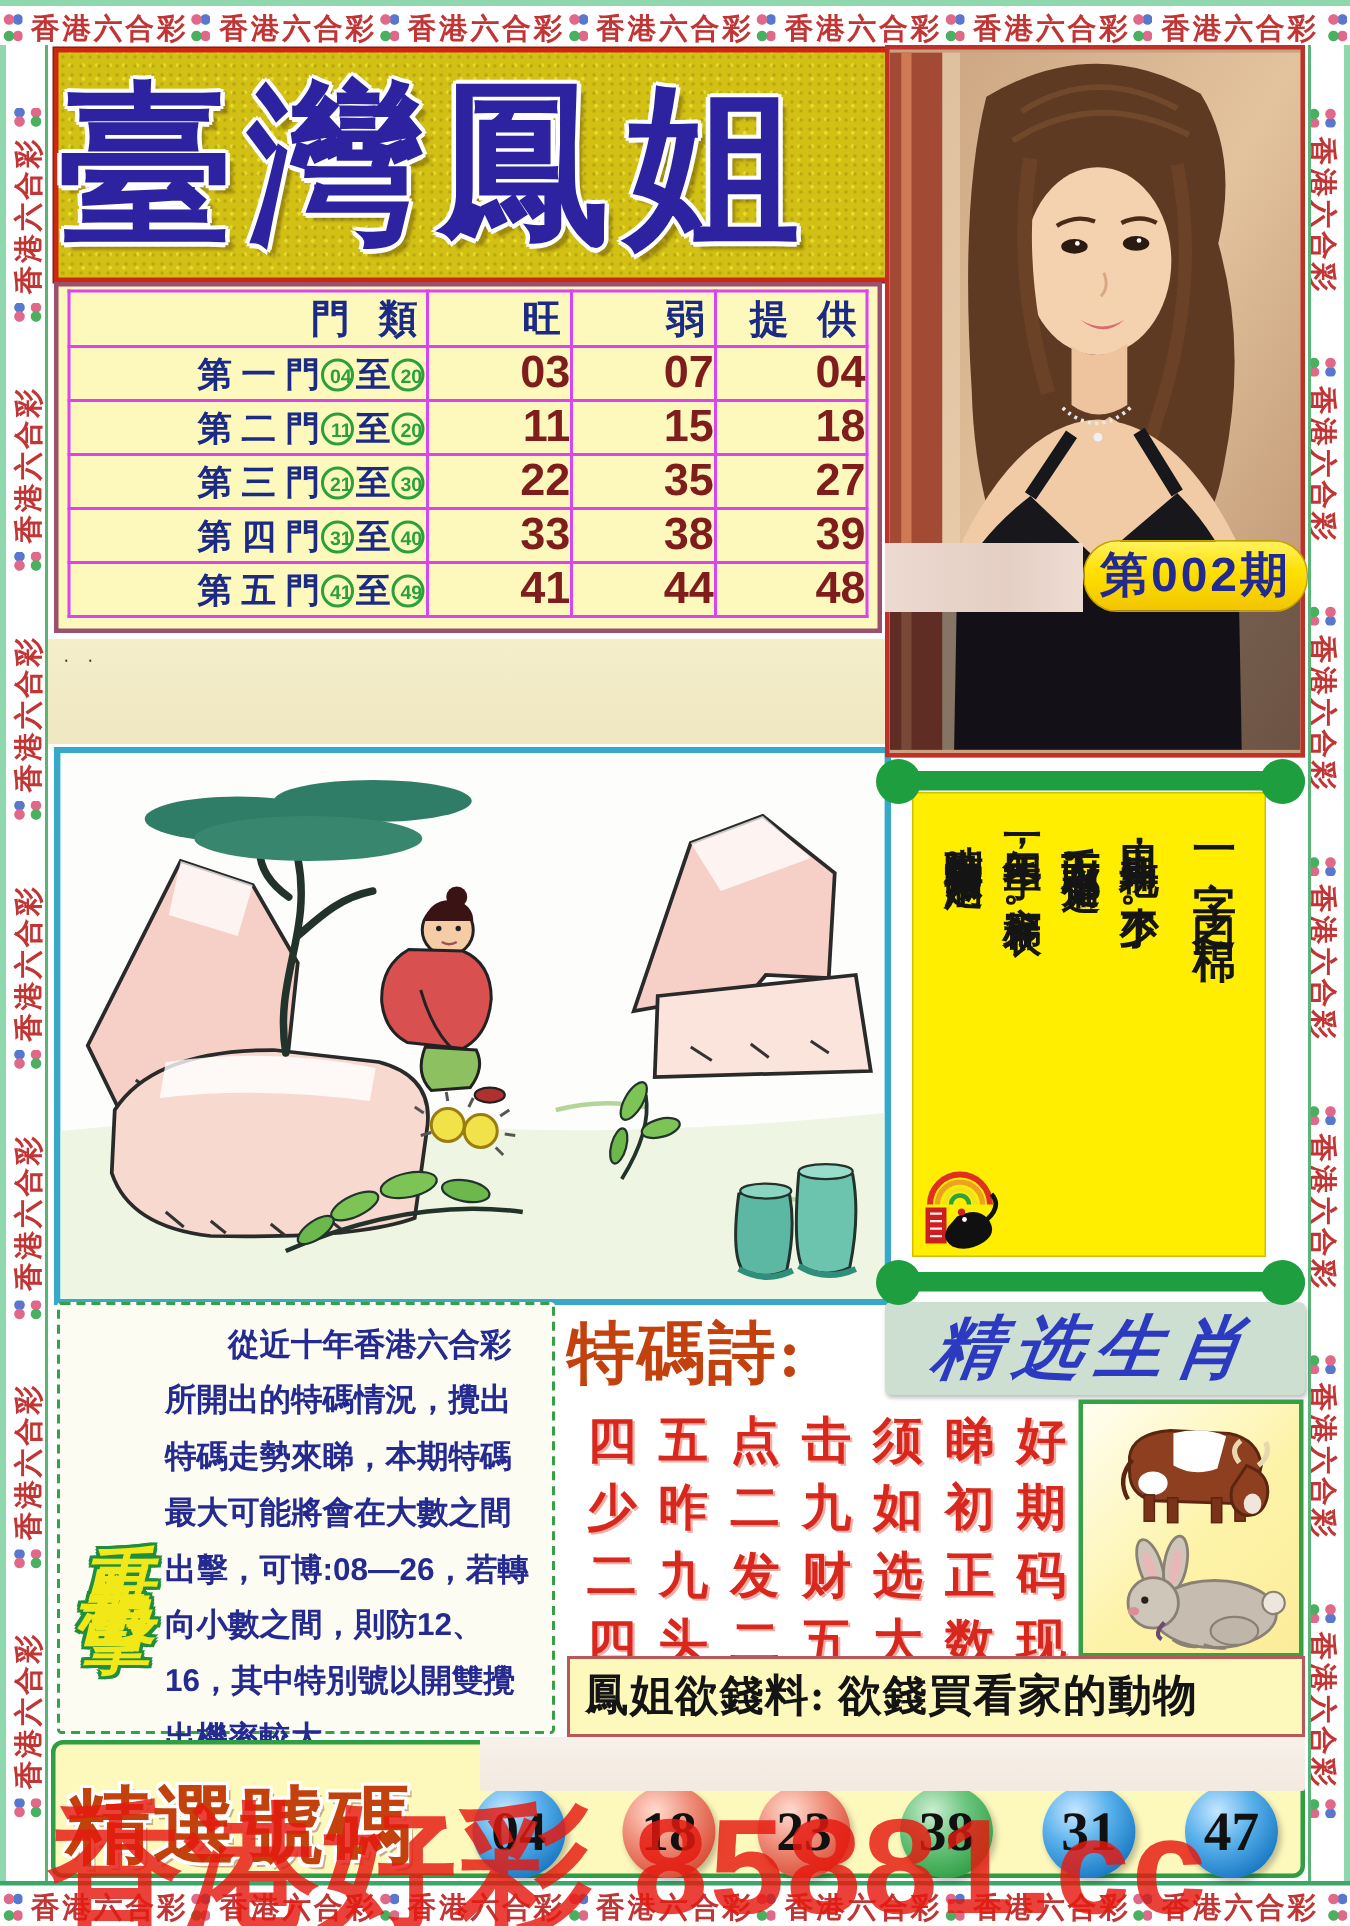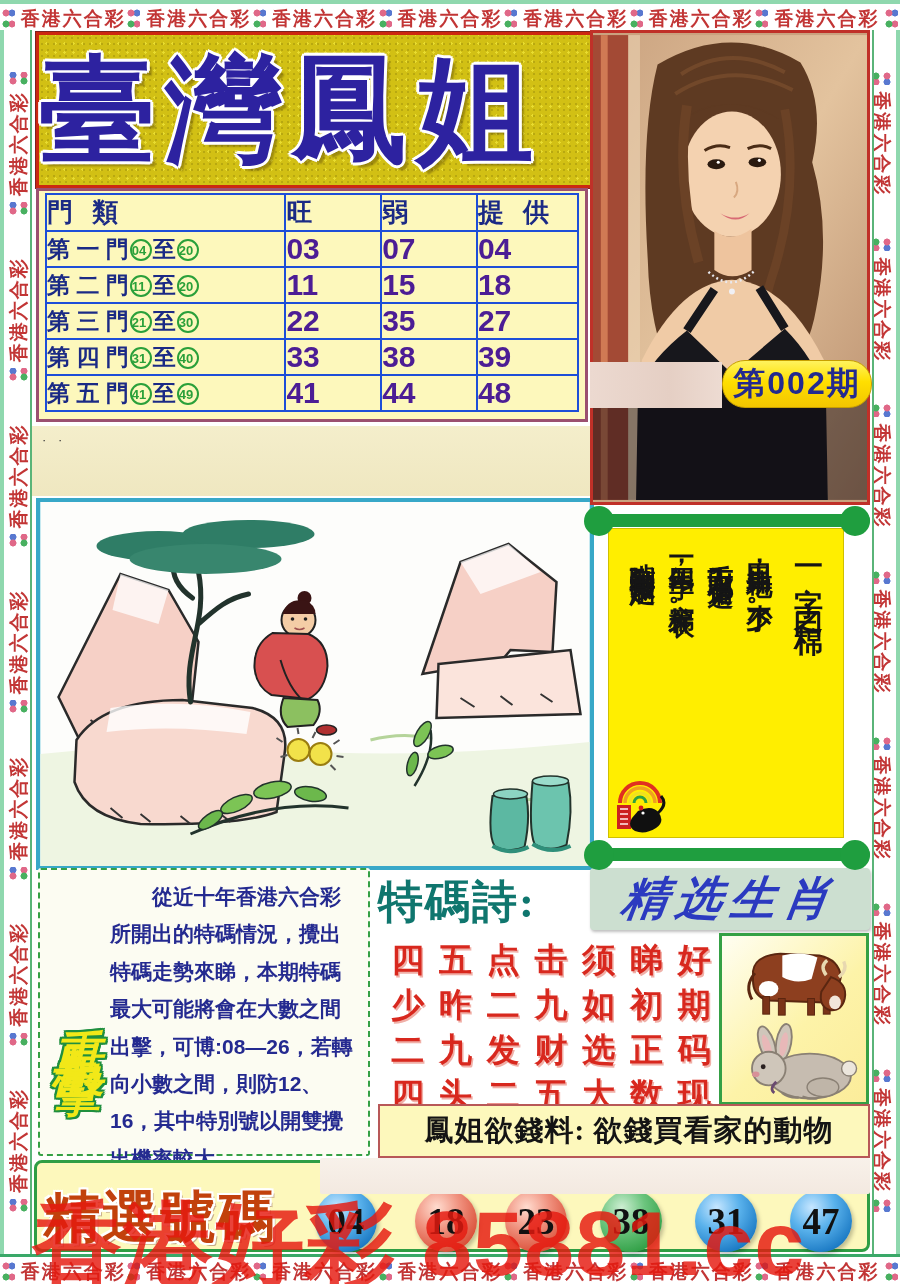--- a/index.html
+++ b/index.html
@@ -30,60 +30,60 @@
     background-image:radial-gradient(#b8a810 1px,transparent 1.4px),radial-gradient(#e8dc30 1px,transparent 1.4px);
     background-size:6px 6px,9px 9px;background-position:0 0,3px 4px;
     display:flex;align-items:center;}
   .masthead span{font-size:116px;font-weight:bold;color:#2d22a0;letter-spacing:10px;line-height:1;
     font-family:"Liberation Sans",sans-serif;
     text-shadow:3px 0 #fff,-3px 0 #fff,0 3px #fff,0 -3px #fff,2px 2px #fff,-2px -2px #fff,2px -2px #fff,-2px 2px #fff,5px 5px 2px rgba(60,40,0,.35);}
   
   .tablebox{left:4px;top:158px;width:552px;height:234px;border:3px solid #9b5070;background:#fdf8bc;box-sizing:border-box;padding:2px 6px;}
   .tabletitle{text-align:center;color:#ee2222;font-size:33px;font-weight:bold;letter-spacing:5px;margin:2px 0 3px 0;}
   table.an{width:100%;border-collapse:collapse;background:#fdf8bc;}
-  table.an td,table.an th{border:2px solid #1d4ed8;text-align:left;padding:0;height:30px;}
+  table.an td,table.an th{border:2px solid #d946ef;text-align:right;padding:0;height:30px;}
   th.hcat{width:45%;} th.hv{width:18%;}
   .hd{color:#1b2a85;font-size:26px;font-weight:bold;letter-spacing:6px;}
   .cat{color:#1b2a85;font-size:23px;font-weight:bold;white-space:nowrap;}
   .circ{display:inline-block;width:22px;height:22px;line-height:20px;border:2px solid #2aa03a;border-radius:50%;
         font-size:13px;color:#2aa03a;font-weight:bold;vertical-align:middle;margin:0 1px;box-sizing:border-box;}
-  .val{color:#4c1d95;font-size:30px;font-weight:bold;font-family:"Liberation Sans",sans-serif;}
+  .val{color:#7f1d1d;font-size:30px;font-weight:bold;font-family:"Liberation Sans",sans-serif;}
   
   .cream{left:0px;top:396px;width:558px;height:70px;background:linear-gradient(180deg,#f4eecb,#efe7c0);}
   .cream small{position:absolute;left:10px;top:6px;color:#333;font-size:13px;letter-spacing:4px;}
   
   .illus{left:4px;top:468px;width:550px;height:364px;border:4px solid #38a8c8;box-shadow:0 0 0 2px #8fd4e4 inset;background:#fdfdfb;box-sizing:content-box;}
   .illus svg{display:block;width:100%;height:100%;}
   
   .keybox{left:6px;top:838px;width:332px;height:288px;border:2px dashed #35a045;border-radius:3px;background:#fcfcf2;
           box-sizing:border-box;display:flex;padding:6px 4px;}
   .keyvert{width:64px;writing-mode:vertical-rl;text-orientation:upright;font-family:"Liberation Serif",serif;
      font-size:46px;font-weight:bold;font-style:italic;color:#f2e818;letter-spacing:14px;padding-top:14px;text-align:center;
      text-shadow:-2px 0 #1f8f3f,2px 0 #1f8f3f,0 -2px #1f8f3f,0 2px #1f8f3f,2px 2px #1f8f3f,-2px -2px #1f8f3f,-2px 2px #1f8f3f,2px -2px #1f8f3f;}
   .keybody{flex:1;color:#242a90;font-size:21px;font-weight:bold;line-height:1.78;text-indent:2em;padding:2px 6px 0 2px;
      font-family:"Liberation Sans",sans-serif;}
   
-  .poemtitle{left:346px;top:842px;width:216px;height:58px;color:#0f766e;font-size:45px;font-weight:bold;
+  .poemtitle{left:346px;top:842px;width:216px;height:58px;color:#c2410c;font-size:45px;font-weight:bold;
      font-family:"Liberation Serif",serif;letter-spacing:2px;}
   .poemgrid{left:352px;top:908px;width:334px;height:166px;display:grid;
      grid-template-columns:repeat(7,1fr);grid-template-rows:repeat(4,1fr);align-items:center;justify-items:center;}
   .pchar{color:#d8281e;font-size:33px;font-weight:bold;font-family:"Liberation Serif",serif;
      text-shadow:1.5px 1.5px 0 #f0b0a8;}
   
   .zodiachdr{left:558px;top:838px;width:280px;height:62px;background:#ccdfd0;border-radius:4px;
      display:flex;align-items:center;justify-content:center;box-shadow:1px 2px 3px rgba(0,0,0,.25);}
   .zodiachdr span{font-size:46px;font-weight:bold;font-style:italic;color:#2b3ac0;letter-spacing:8px;
      font-family:"Liberation Serif",serif;transform:skewX(-8deg);}
   .animalbox{left:687px;top:903px;width:150px;height:172px;border:3px solid #35a045;box-sizing:border-box;
      background:linear-gradient(135deg,#fffef2 0%,#fdf3a8 55%,#fbec9a 100%);padding:2px;}
   .animalbox svg{display:block;width:100%;height:82px;}
   
   .moneyrow{left:346px;top:1074px;width:492px;height:54px;border:2px solid #b85858;background:#fdf8bc;
      box-sizing:border-box;display:flex;align-items:center;padding-left:10px;
-     font-family:"Liberation Serif",serif;font-weight:bold;font-size:29px;color:#141414;letter-spacing:1px;justify-content:center;}
+     font-family:"Liberation Serif",serif;font-weight:bold;font-size:29px;color:#141414;letter-spacing:1px;}
   
   .bottombox{left:2px;top:1130px;width:836px;height:92px;border:3px solid #2f9e44;border-radius:8px;
      background:#fdf8bc;box-sizing:border-box;}
   .sellabel{left:12px;top:1150px;color:#c2410c;font-size:56px;font-weight:bold;letter-spacing:2px;
      font-family:"Liberation Sans",sans-serif;
      text-shadow:2px 0 #fff,-2px 0 #fff,0 2px #fff,0 -2px #fff,2px 2px #fff,-2px -2px #fff,2px -2px #fff,-2px 2px #fff,3px 3px 0 rgba(120,60,60,.4);}
   .censorstrip{left:288px;top:1128px;width:550px;height:36px;background:linear-gradient(180deg,#f8f1ea,#f3e9e0);border-radius:2px;}
   .ball{position:absolute;width:62px;height:62px;border-radius:50%;display:flex;align-items:center;justify-content:center;
      font-size:37px;font-weight:bold;color:#111;font-family:"Liberation Serif",serif;box-shadow:2px 3px 4px rgba(0,0,0,.25);}
   .ball.blue {background:radial-gradient(circle at 35% 28%,#c6e6ff 0%,#5ab2ec 38%,#1877c2 80%,#0d5a9a 100%);}

